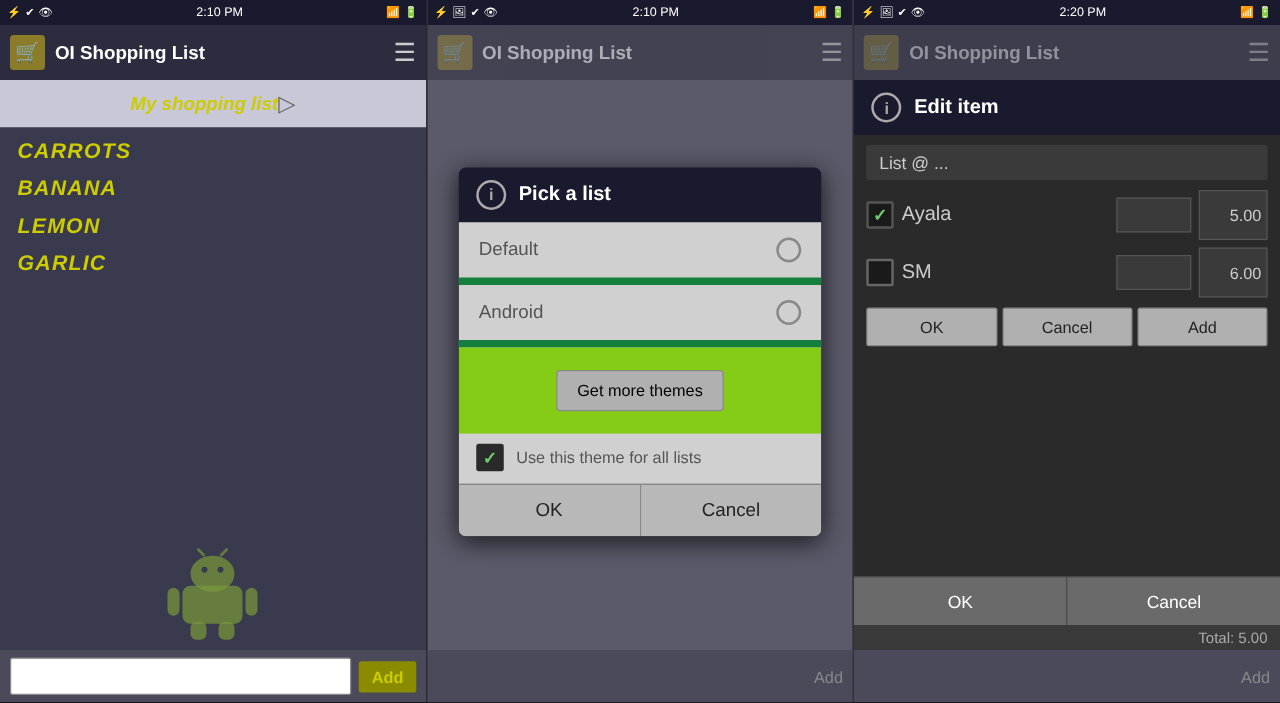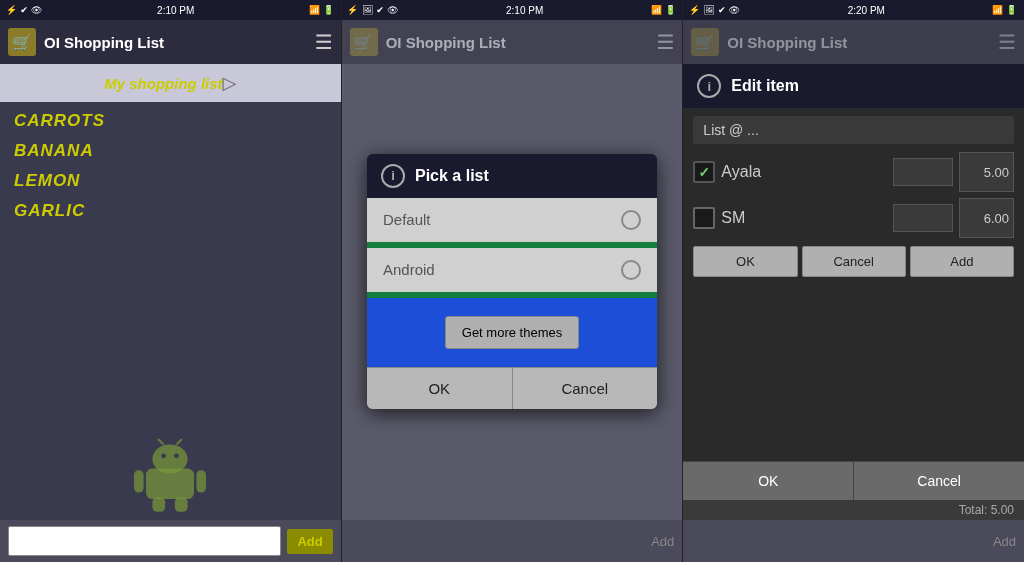--- a/index.html
+++ b/index.html
@@ -514,24 +514,28 @@
       <div class="dialog-content">
         <div class="radio-option">
           <span class="radio-label">Default</span>
           <div class="radio-circle"></div>
         </div>
         <div class="radio-option">
           <span class="radio-label">Android</span>
           <div class="radio-circle"></div>
         </div>
 
-        <div style="padding:8px; background:#1d4ed8; display:flex; justify-content:center;">
+        <div style="padding:8px; background:#84cc16; display:flex; justify-content:center;">
           <button class="get-more-btn">Get more themes</button>
         </div>
 
+        <div class="checkbox-row">
+          <div class="check-box checked"></div>
+          <span class="checkbox-label">Use this theme for all lists</span>
+        </div>
       </div>
 
       <div class="dialog-buttons">
         <button class="dialog-btn">OK</button>
         <button class="dialog-btn">Cancel</button>
       </div>
     </div>
   </div>
 
   <div class="panel2-bottom">

